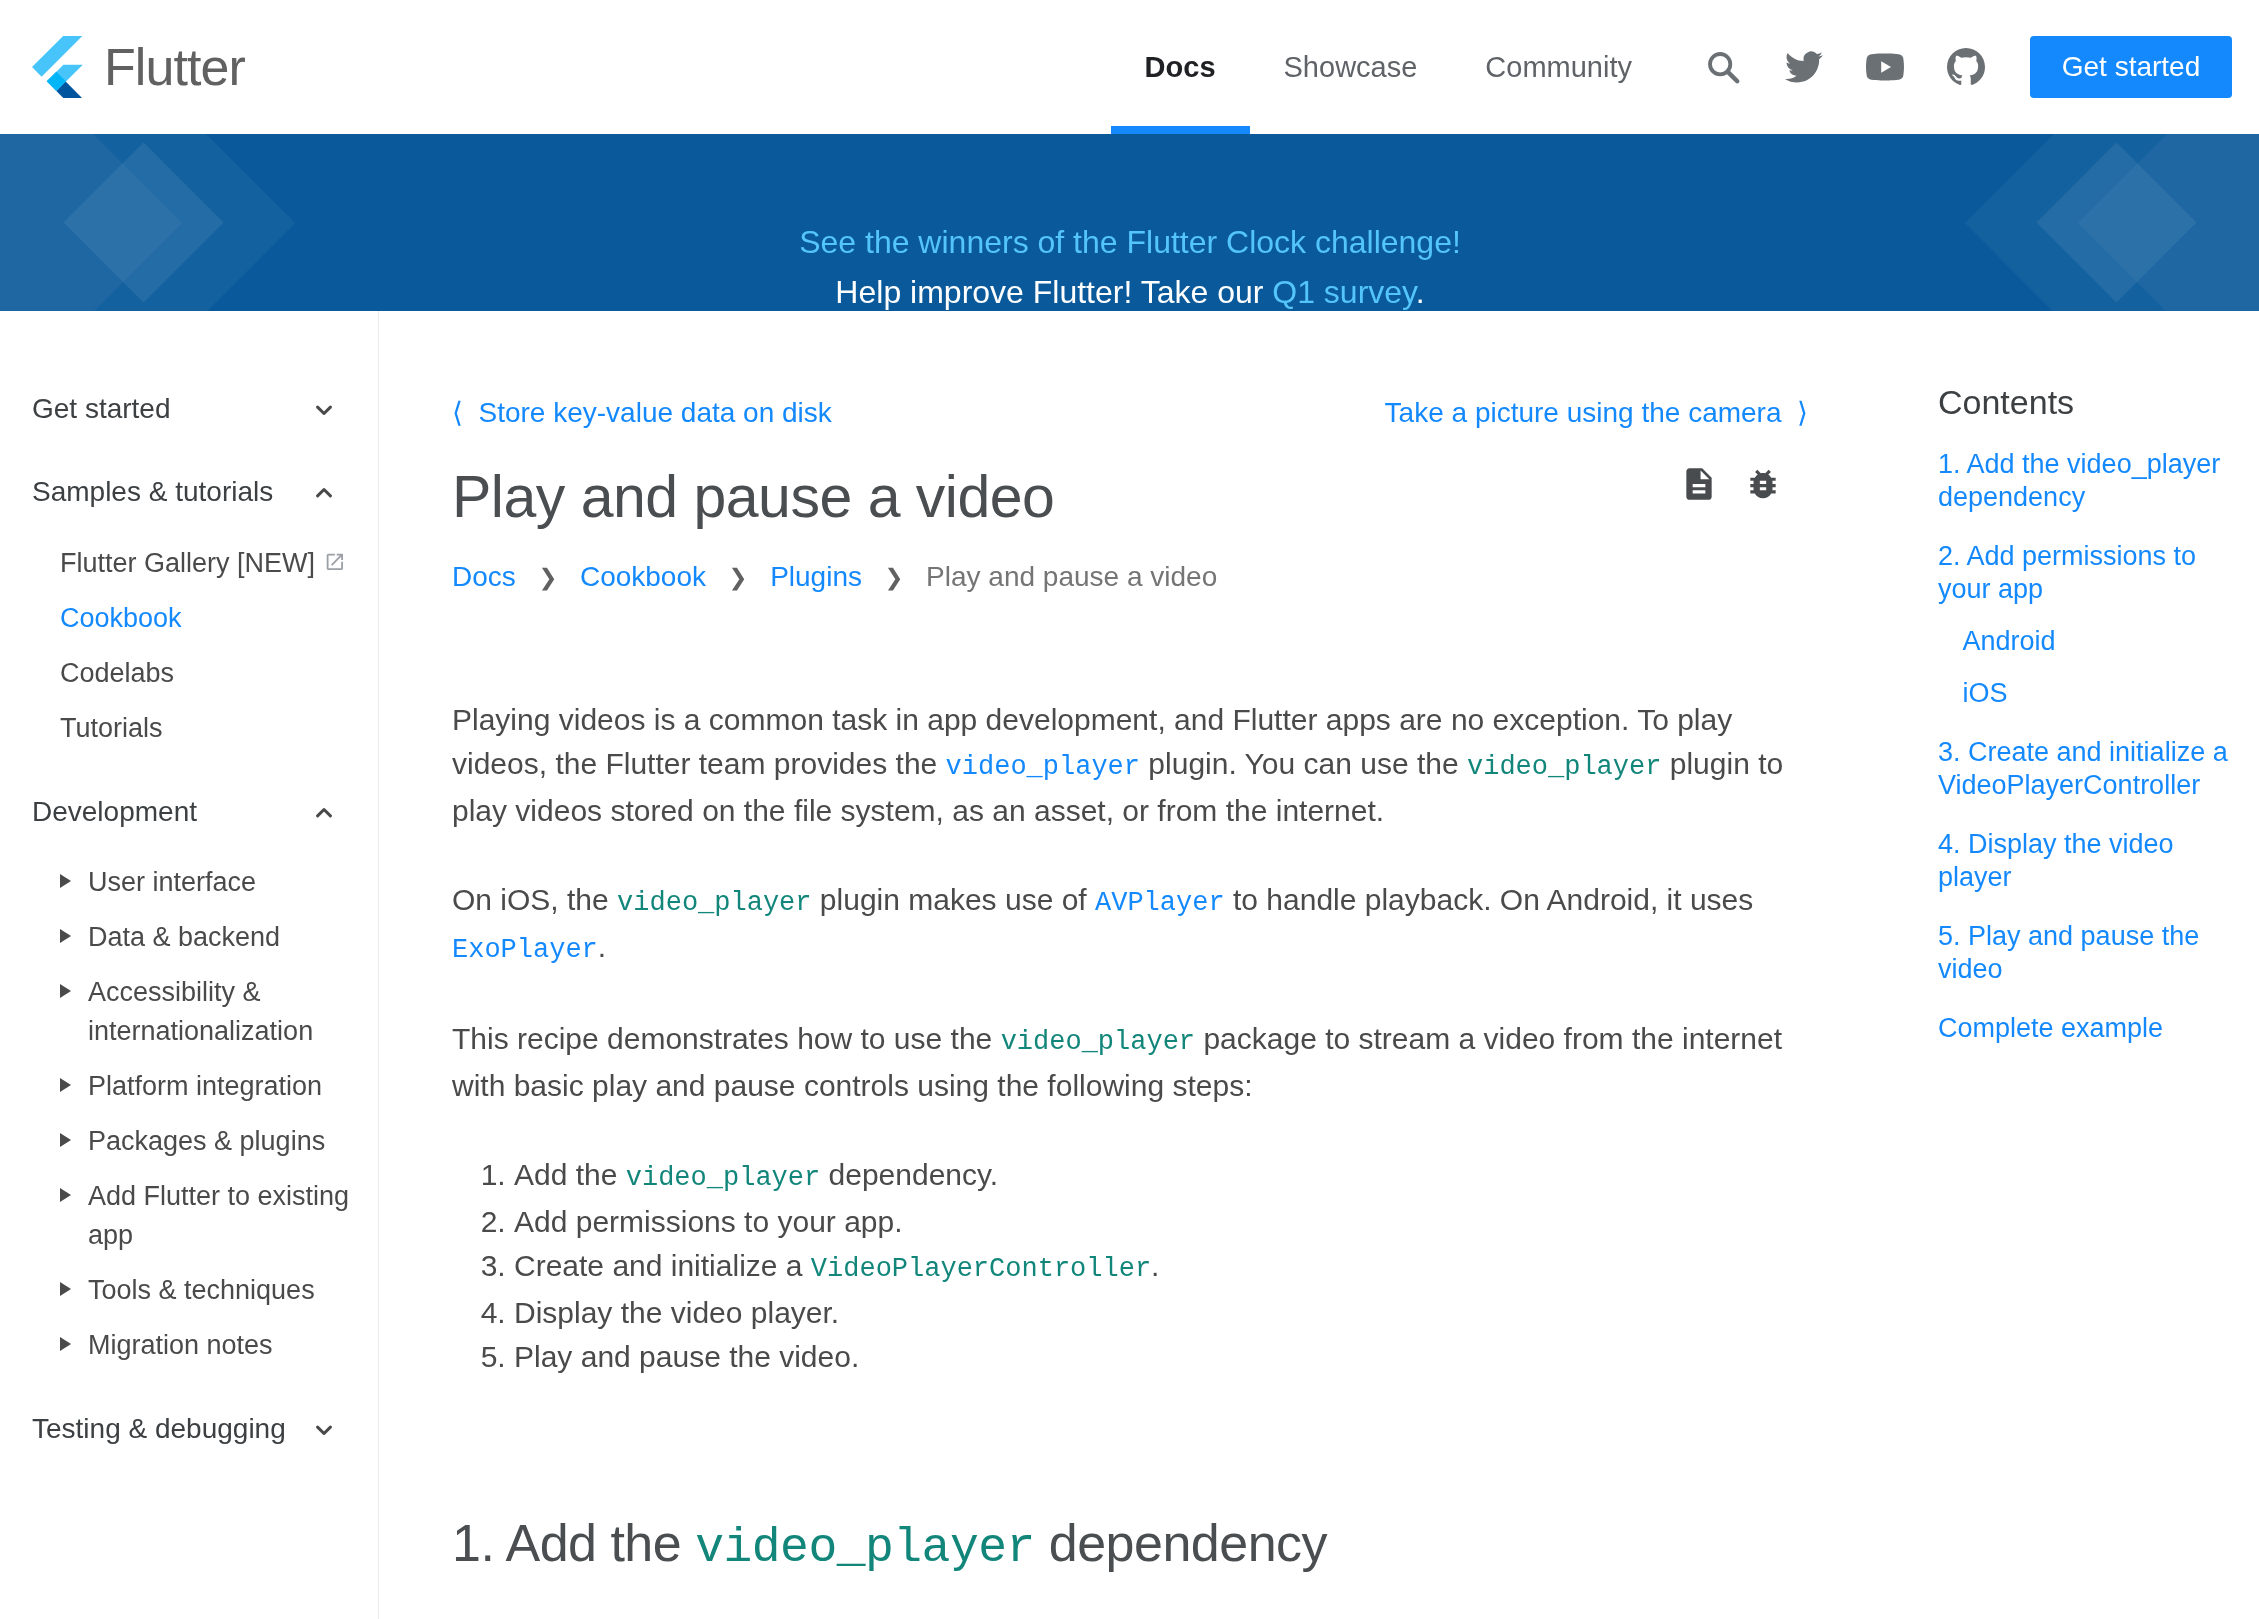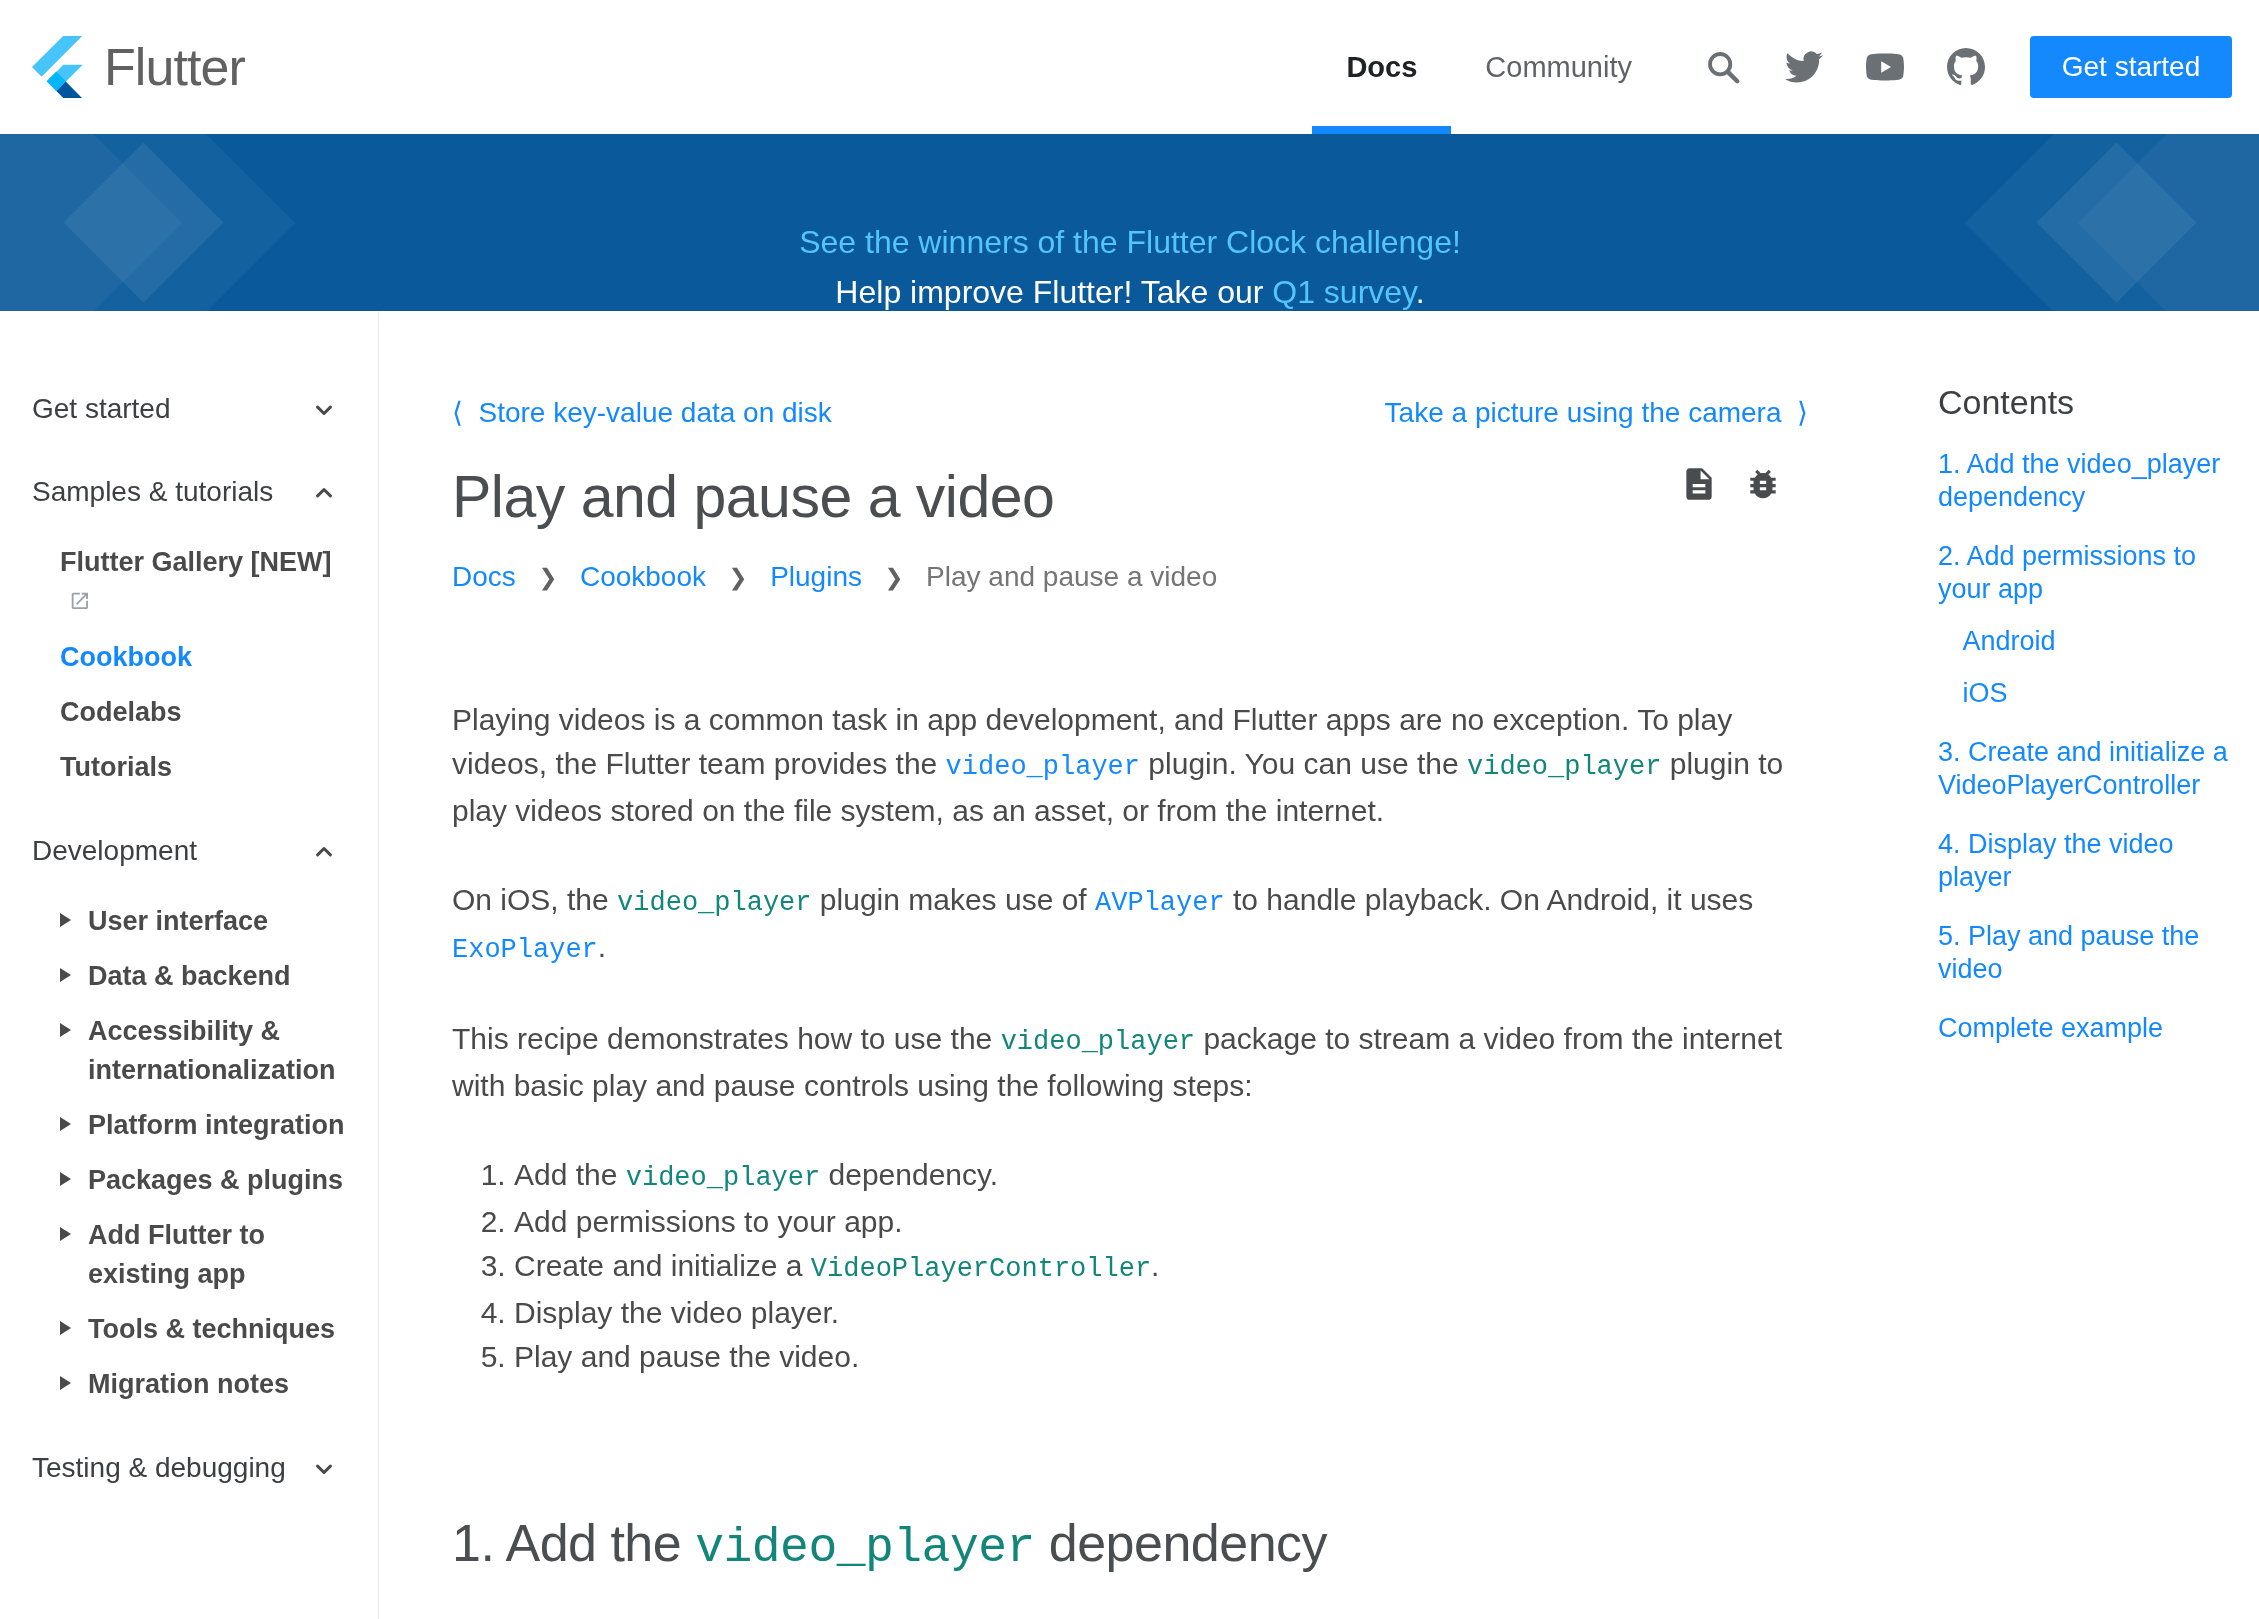--- a/index.html
+++ b/index.html
@@ -78,21 +78,21 @@
   .side-item{
     line-height:39px;margin-bottom:16px;color:#4a4a4a;cursor:pointer;
     display:flex;align-items:flex-start;gap:17px;max-width:294px;
   }
   .side-item.active{color:var(--accent);}
   .tri{
     width:0;height:0;border-left:11.3px solid #4a4a4a;flex-shrink:0;
     border-top:7.5px solid transparent;border-bottom:7.5px solid transparent;margin-top:11.3px;
   }
   .ext{width:21.7px;height:21.7px;color:#9aa0a6;flex-shrink:0;margin-top:7.5px;}
-  .side-item .txtwrap{display:inline;font-weight:bold;}
+  .side-item .txtwrap{display:inline;}
   .side-item .txtwrap svg{display:inline-block;vertical-align:baseline;margin-left:9.4px;}
   
   .main{width:1356px;flex-shrink:0;margin-left:73px;padding-top:85px;}
   .pager{display:flex;justify-content:space-between;font-size:28px;}
   .pager a{color:var(--accent);text-decoration:none;cursor:pointer;}
   .title-row{position:relative;margin-top:34px;}
   h1{font-size:59px;font-weight:400;color:var(--head-text);letter-spacing:-0.5px;}
   .doc-icons{position:absolute;top:1.9px;right:26px;display:flex;gap:26px;color:#494c4e;}
   .doc-icons svg{width:38px;height:38px;cursor:pointer;}
   .breadcrumb{margin-top:30px;font-size:28px;display:flex;align-items:center;gap:22.6px;}
@@ -123,20 +123,21 @@
       <path fill="#47c5fb" d="M101.5 0L0 101.4l31.3 31.3L163.9 0z"></path>
       <path fill="#47c5fb" d="M102.4 93.5l-54.3 54.3 31.4 31.8 31.2-31.2 54.6-54.6z"></path>
       <path fill="#00569e" d="M79.5 179.6l23.8 23.8h61.1l-54.6-55z"></path>
       <path fill="#00b5f8" d="M47.8 147.6l31.3-31.3 31.3 31.3-31.3 31.3z"></path>
     </svg>
     <span class="brand-name">Flutter</span>
   </div>
   <div class="hspacer"></div>
   <div class="topnav" id="header-nav">
       <div class="nav-item active">Docs</div>
+      <div class="nav-item">Showcase</div>
       <div class="nav-item">Community</div>
     </div>
   <div class="icon-btn" style="margin-left:38px">
     <svg viewBox="0 0 24 24" fill="none" stroke="currentColor">
       <circle cx="10.2" cy="10.2" r="6.4" stroke-width="2.4"></circle>
       <line x1="15.2" y1="15.2" x2="21" y2="21" stroke-width="2.8" stroke-linecap="round"></line>
     </svg>
   </div>
   <div class="icon-btn">
     <svg viewBox="0 0 24 24" fill="currentColor">

